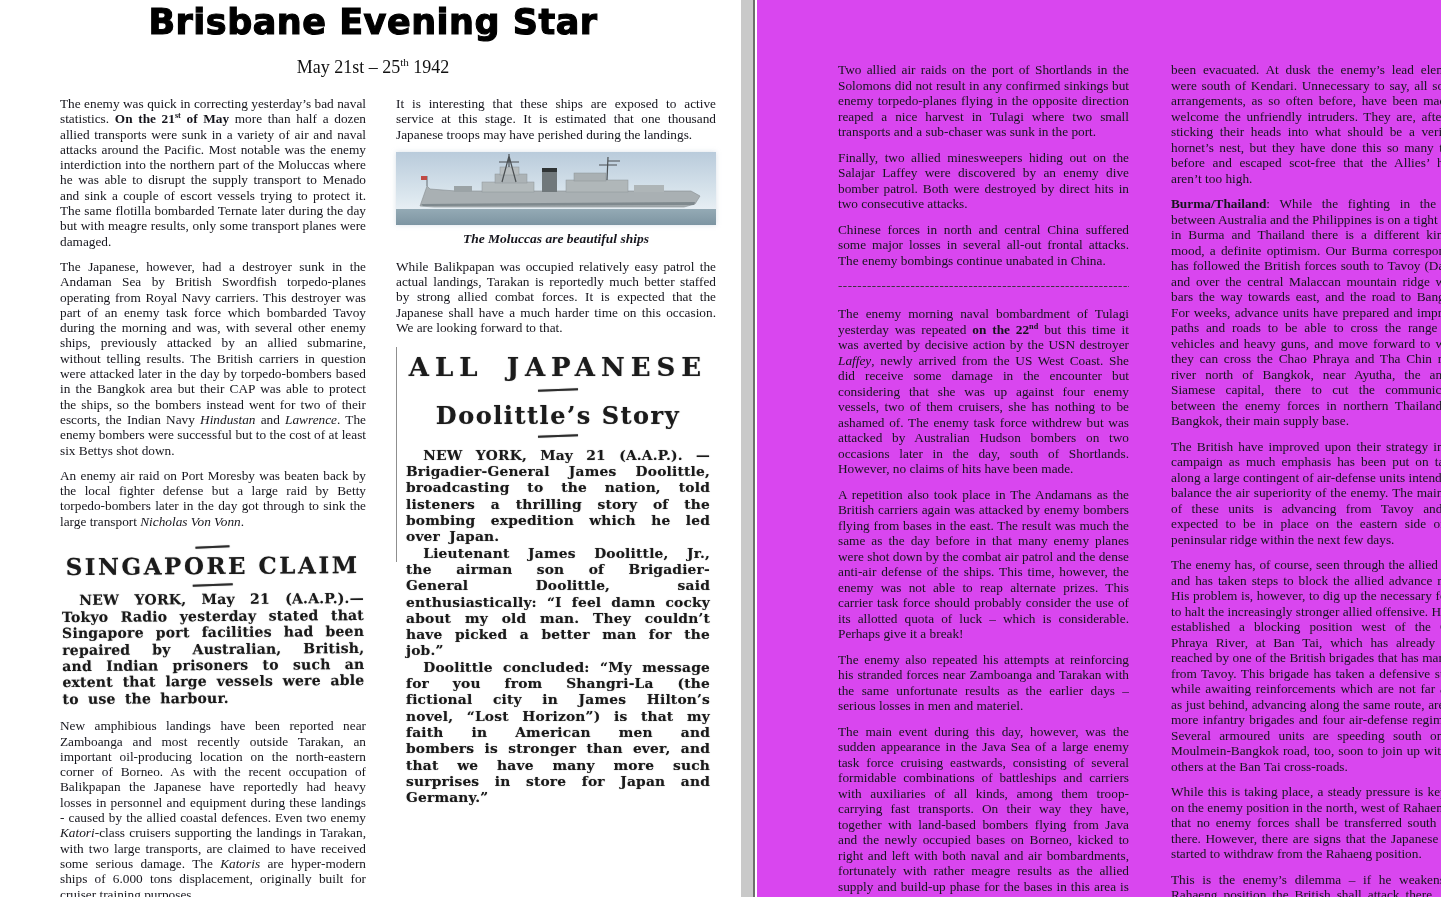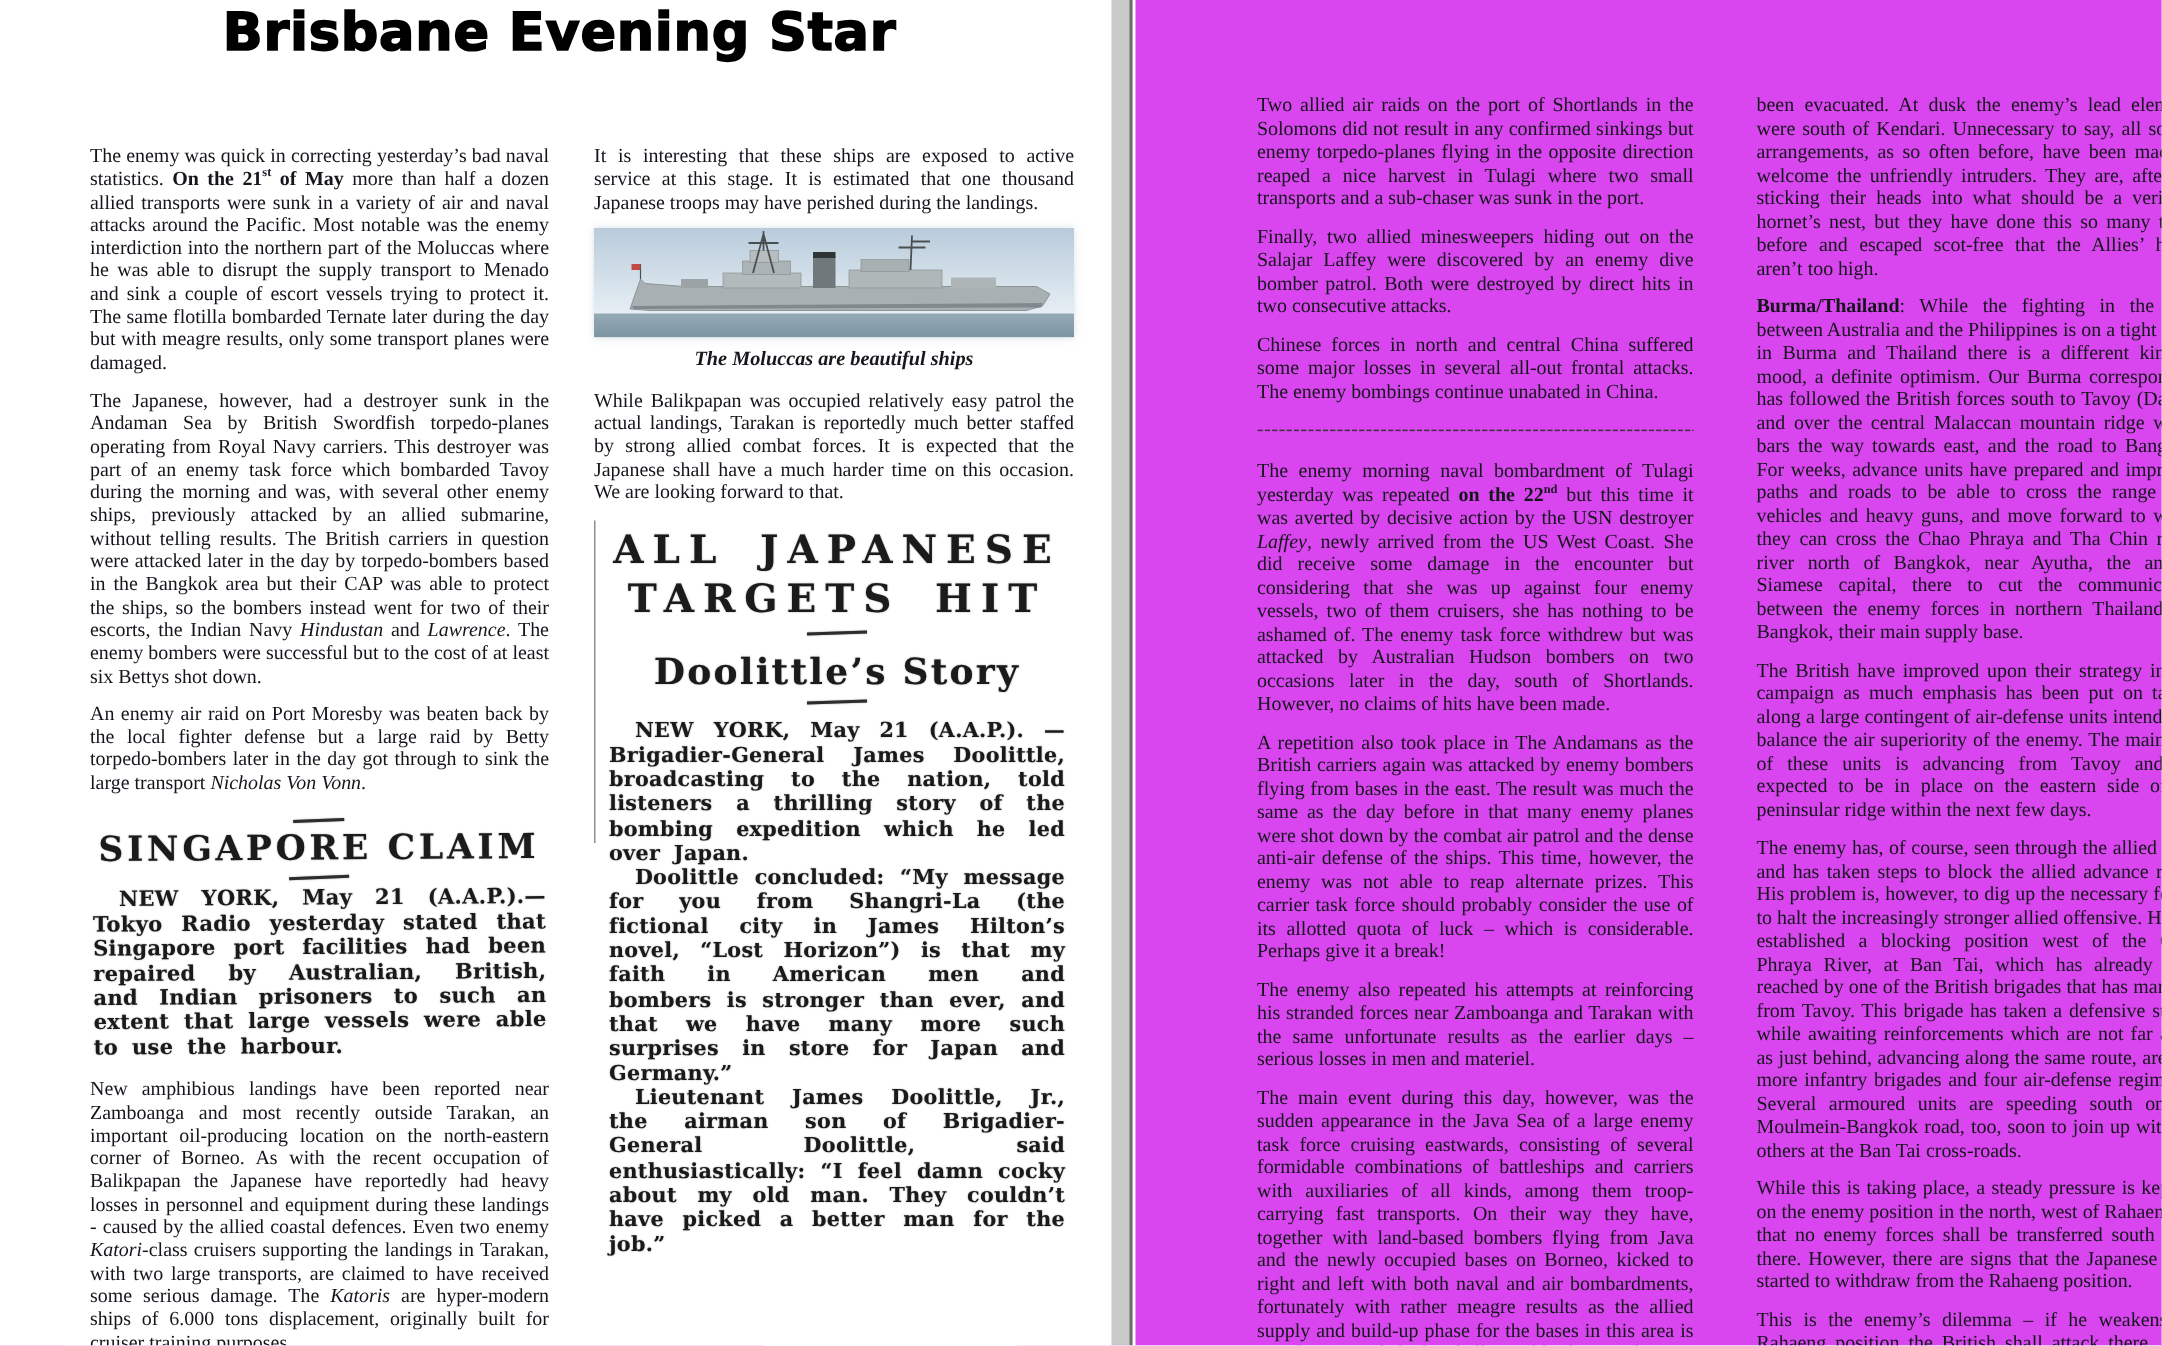--- a/index.html
+++ b/index.html
@@ -67,20 +67,21 @@
 </head>
 <body>
 
 <div class="spread">
 
   <section class="page-left">
 
     <div class="masthead">
       <h1>Brisbane Evening Star</h1>
     </div>
+    <div class="issue-date"><span>May 21st – 25</span><sup>th</sup><span> 1942</span></div>
 
     <div class="cols-left">
 
       <div class="col-l">
         <p class="art"><span>The enemy was quick in correcting yesterday’s bad naval statistics. </span><span style="font-weight: bold;">On the 21</span><sup style="font-weight: bold;">st</sup><span style="font-weight: bold;"> of May</span><span> more than half a dozen allied transports were sunk in a variety of air and naval attacks around the Pacific. Most notable was the enemy interdiction into the northern part of the Moluccas where he was able to disrupt the supply transport to Menado and sink a couple of escort vessels trying to protect it. The same flotilla bombarded Ternate later during the day but with meagre results, only some transport planes were damaged.</span></p>
         <p class="art"><span>The Japanese, however, had a destroyer sunk in the Andaman Sea by British Swordfish torpedo-planes operating from Royal Navy carriers. This destroyer was part of an enemy task force which bombarded Tavoy during the morning and was, with several other enemy ships, previously attacked by an allied submarine, without telling results. The British carriers in question were attacked later in the day by torpedo-bombers based in the Bangkok area but their CAP was able to protect the ships, so the bombers instead went for two of their escorts, the Indian Navy </span><span style="font-style: italic;">Hindustan</span><span> and </span><span style="font-style: italic;">Lawrence</span><span>. The enemy bombers were successful but to the cost of at least six Bettys shot down.</span></p>
         <p class="art"><span>An enemy air raid on Port Moresby was beaten back by the local fighter defense but a large raid by Betty torpedo-bombers later in the day got through to sink the large transport </span><span style="font-style: italic;">Nicholas Von Vonn</span><span>.</span></p>
 
         <div class="clipping clip-singapore">
           <div class="clip-rule top"></div>
@@ -135,28 +136,27 @@
             <rect x="25" y="24" width="6" height="4" fill="#c04a44"></rect>
           </svg>
         </figure>
         <figcaption class="photo-caption">The Moluccas are beautiful ships</figcaption>
 
         <p class="art">While Balikpapan was occupied relatively easy patrol the actual landings, Tarakan is reportedly much better staffed by strong allied combat forces. It is expected that the Japanese shall have a much harder time on this occasion. We are looking forward to that.</p>
 
         <div class="clipping clip-doolittle">
           <div class="clip-vrule"></div>
           <div class="clip-head main">ALL JAPANESE</div>
-          <div class="clip-head main">TARGETS HIT</div>
           <div class="clip-rule"></div>
           <div class="clip-head sub">Doolittle’s Story</div>
           <div class="clip-rule"></div>
           <div class="clip-body">
             <p>NEW YORK, May 21 (A.A.P.). —Brigadier-General James Doolittle, broadcasting to the nation, told listeners a thrilling story of the bombing expedition which he led over Japan.</p>
+            <p>Lieutenant James Doolittle, Jr., the airman son of Brigadier-General Doolittle, said enthusiastically: “I feel damn cocky about my old man. They couldn’t have picked a better man for the job.”</p>
             <p>Doolittle concluded: “My message for you from Shangri-La (the fictional city in James Hilton’s novel, “Lost Horizon”) is that my faith in American men and bombers is stronger than ever, and that we have many more such surprises in store for Japan and Germany.”</p>
-            <p>Lieutenant James Doolittle, Jr., the airman son of Brigadier-General Doolittle, said enthusiastically: “I feel damn cocky about my old man. They couldn’t have picked a better man for the job.”</p>
           </div>
         </div>
       </div>
     </div>
   </section>
 
   <div class="page-gap"></div>
 
   <section class="page-right">
     <div class="cols-right">

